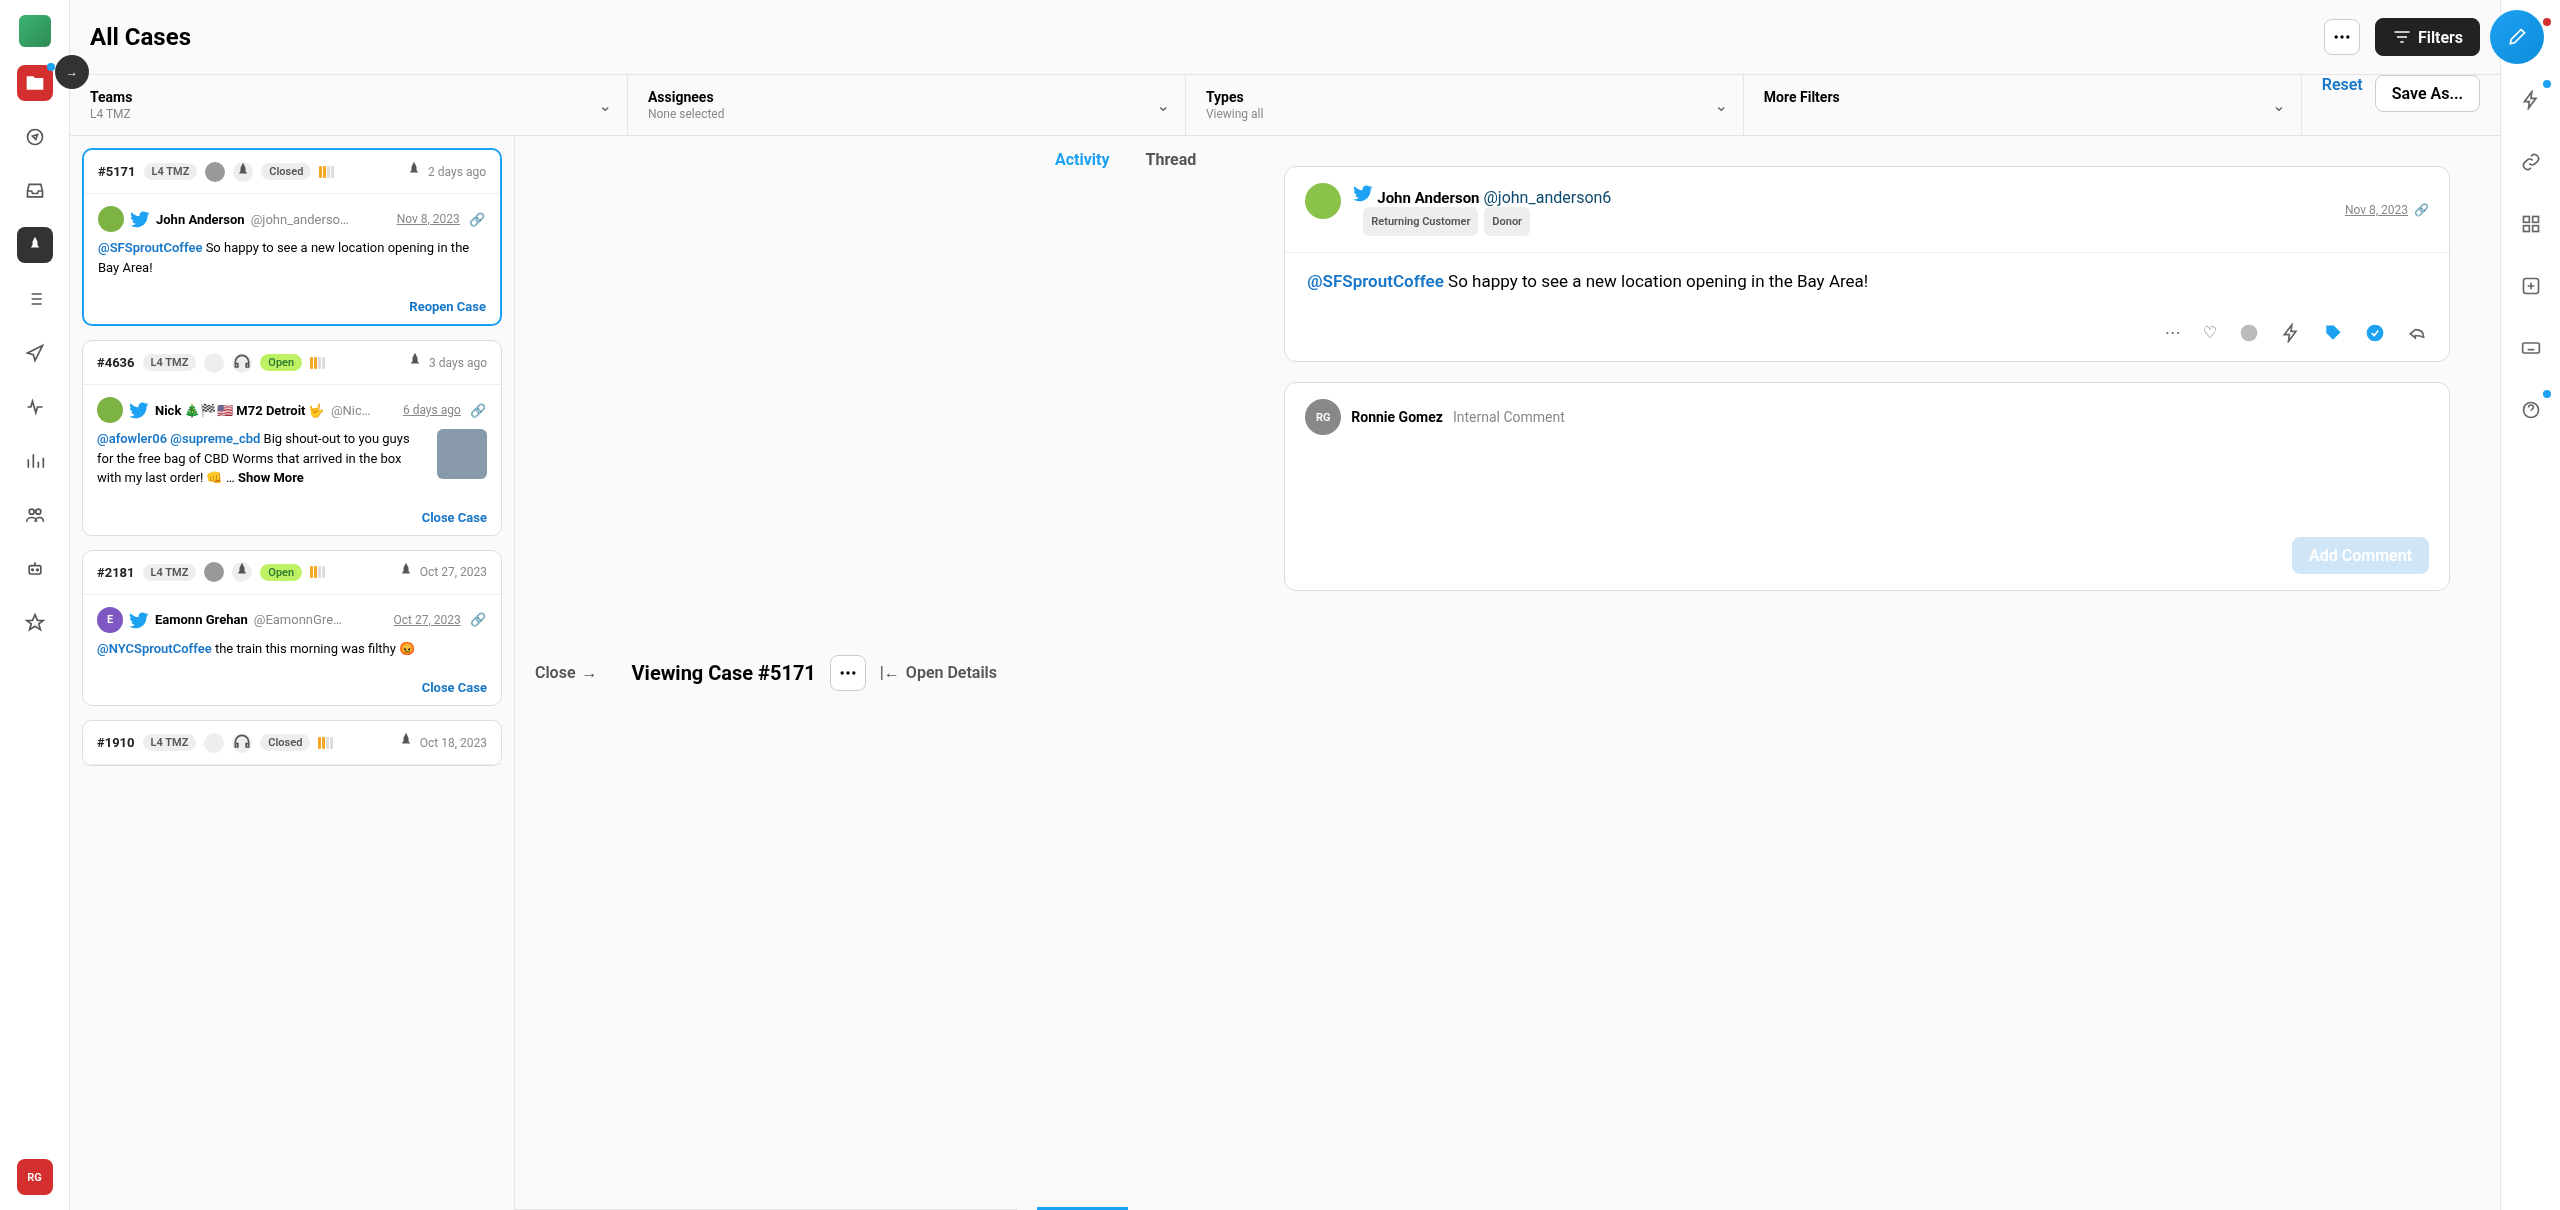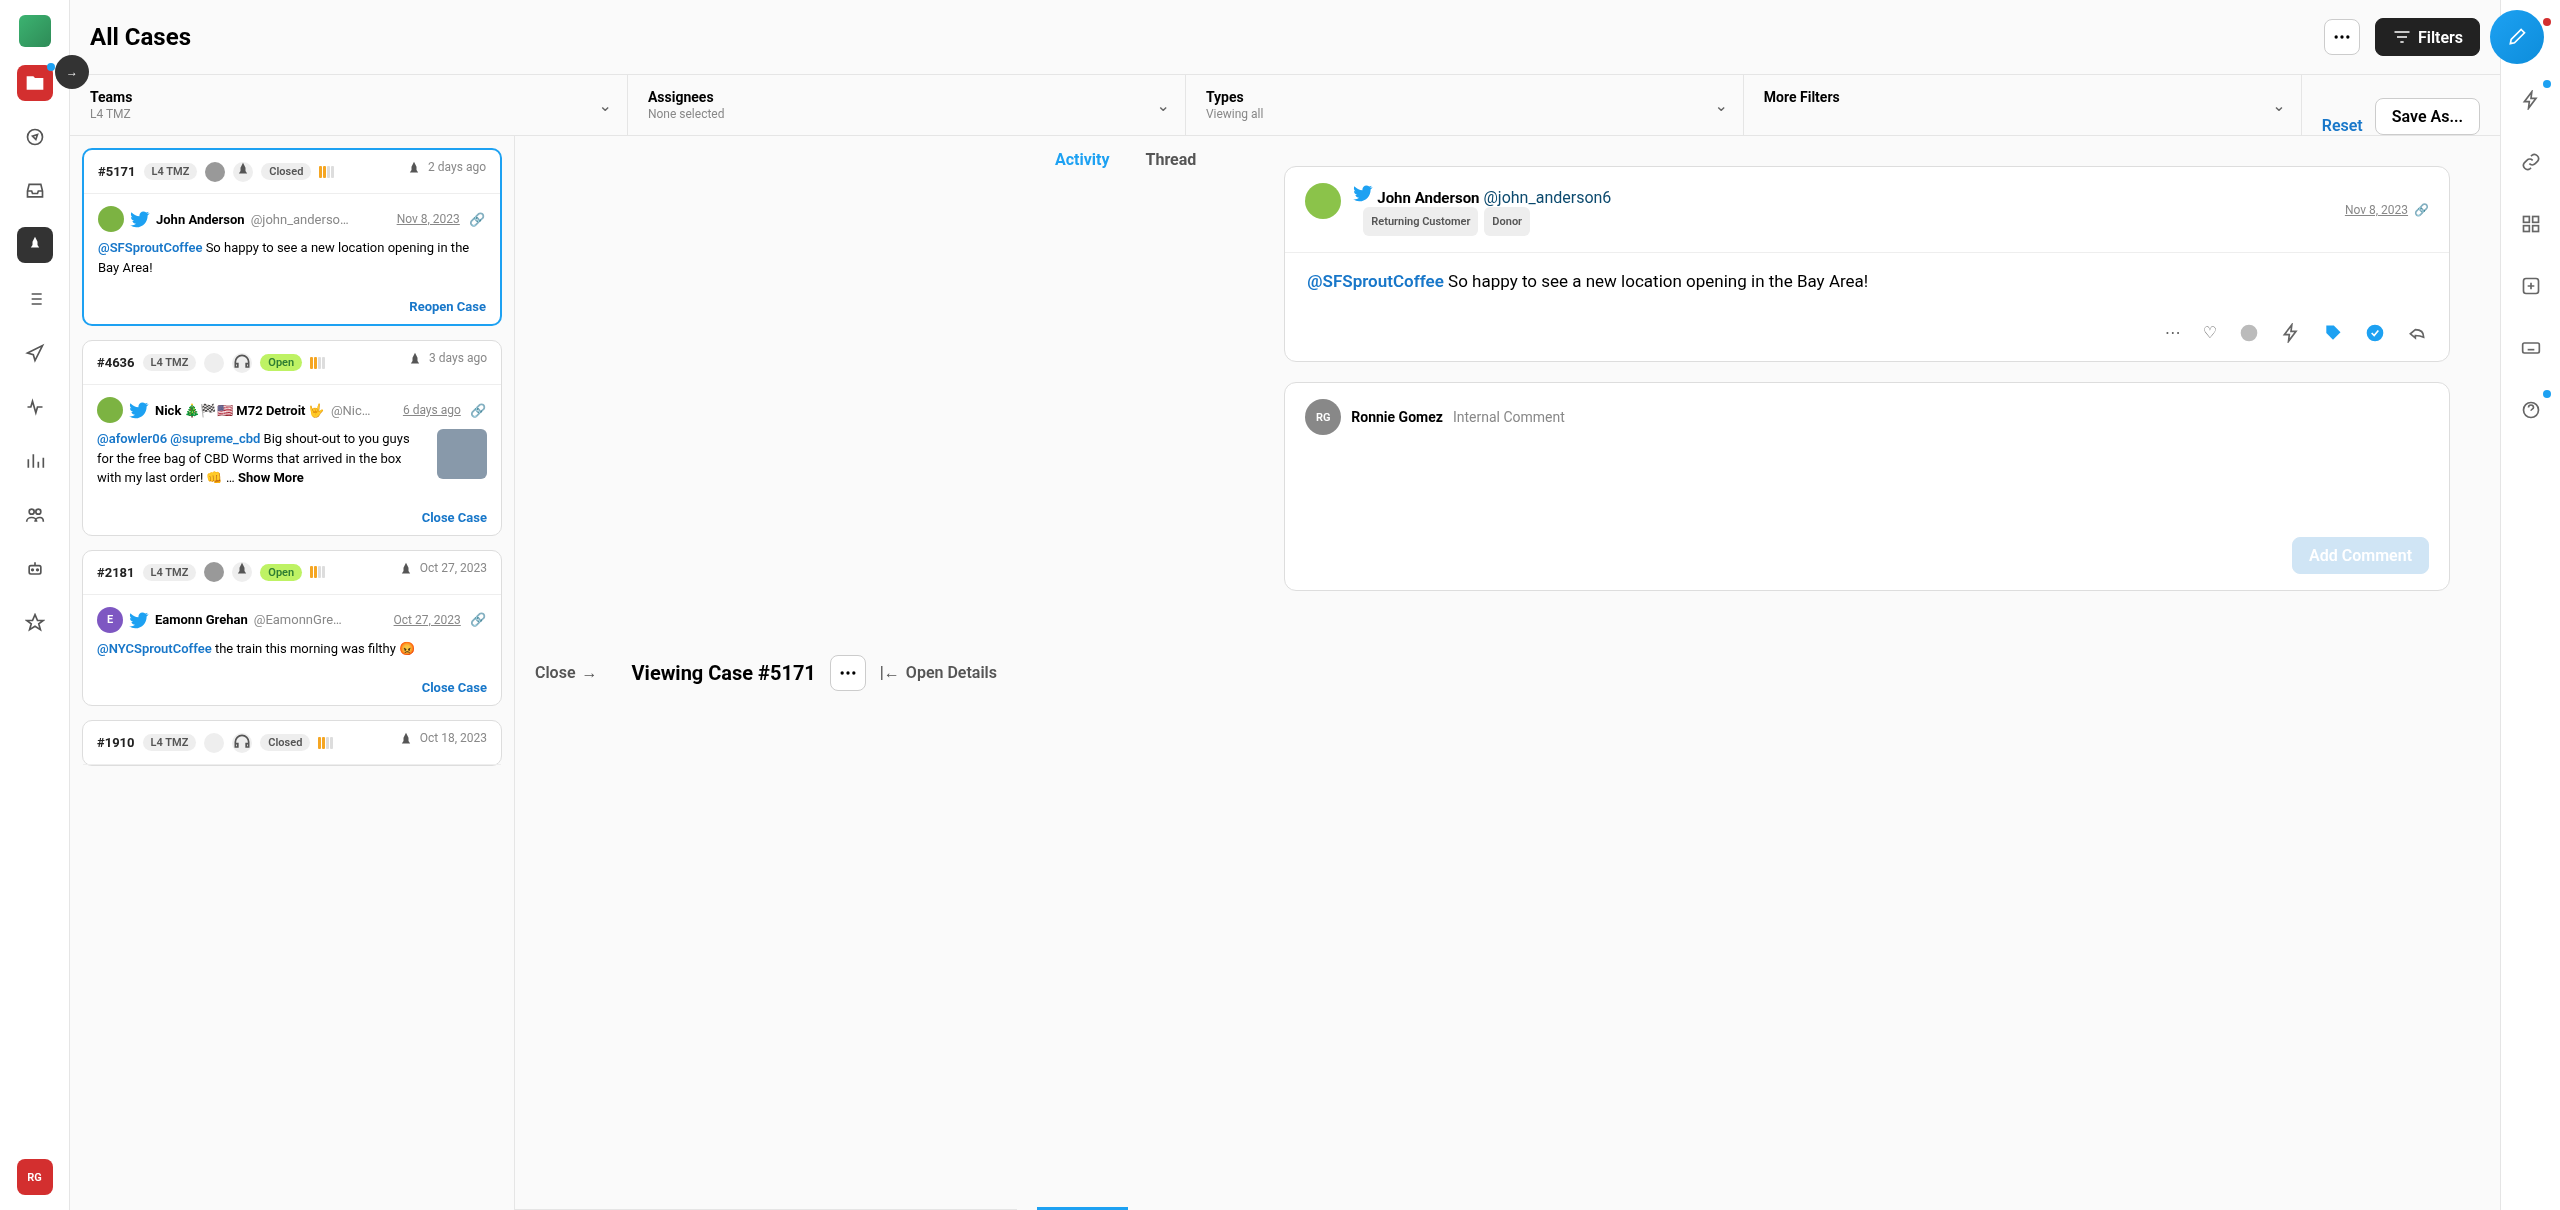--- a/index.html
+++ b/index.html
@@ -22,33 +22,33 @@
 .title{font-size:24px;font-weight:700;flex:1}
 .icon-btn{width:36px;height:36px;border:1px solid #ccc;border-radius:8px;display:flex;align-items:center;justify-content:center;background:#fff;cursor:pointer}
 .btn{padding:8px 16px;border-radius:8px;border:1px solid #ccc;background:#fff;font-weight:600;cursor:pointer;display:flex;align-items:center;gap:6px}
 .btn.dark{background:#222;color:#fff;border-color:#222}
 
 .filters{display:flex;border-top:1px solid #e5e5e5;border-bottom:1px solid #e5e5e5}
 .filter{flex:1;padding:14px 20px;border-right:1px solid #e5e5e5;position:relative;cursor:pointer}
 .filter-label{font-size:14px;font-weight:700}
 .filter-sub{font-size:12px;color:#888;margin-top:2px}
 .filter-chev{position:absolute;right:15px;top:50%;transform:translateY(-50%);color:#666}
-.filter-actions{display:flex;align-items:flex-end;gap:12px;padding:0 20px}
+.filter-actions{display:flex;align-items:flex-start;gap:12px;padding:0 20px}
 .reset{color:#1877c9;font-weight:600;cursor:pointer}
 
 .body{flex:1;display:flex;overflow:hidden}
 
 .case-list{width:445px;border-right:1px solid #e5e5e5;overflow-y:auto;padding:12px}
 .case{background:#fff;border:1px solid #ddd;border-radius:10px;margin-bottom:14px}
 .case.selected{border:2px solid #1da1f2}
 .case-head{display:flex;align-items:center;gap:8px;padding:10px 14px;border-bottom:1px solid #eee;font-size:13px;flex-wrap:wrap}
 .case-id{font-weight:700;color:#222}
 .tag{background:#eee;padding:2px 8px;border-radius:10px;font-size:11px;font-weight:600;color:#555}
 .tag.open{background:#bef264;color:#2e7d32}
-.case-time{margin-left:auto;color:#888;font-size:12px;display:flex;gap:4px}
+.case-time{margin-left:auto;color:#888;font-size:12px;display:flex;align-items:center;gap:4px}
 .case-body{padding:12px 14px}
 .case-author{display:flex;align-items:center;gap:6px;font-size:13px;margin-bottom:6px}
 .avatar{width:26px;height:26px;border-radius:50%;background:#7cb342;display:inline-flex;align-items:center;justify-content:center;color:#fff;font-size:11px;font-weight:600}
 .avatar.lg{width:36px;height:36px}
 .author-name{font-weight:700}
 .author-handle{color:#888}
 .case-date{color:#888;text-decoration:underline;margin-left:auto;font-size:12px}
 .case-text{font-size:13px;line-height:1.5}
 .mention{color:#1877c9;font-weight:600}
 .case-action{text-align:right;color:#1877c9;font-weight:700;font-size:13px;padding:10px 14px;cursor:pointer}

